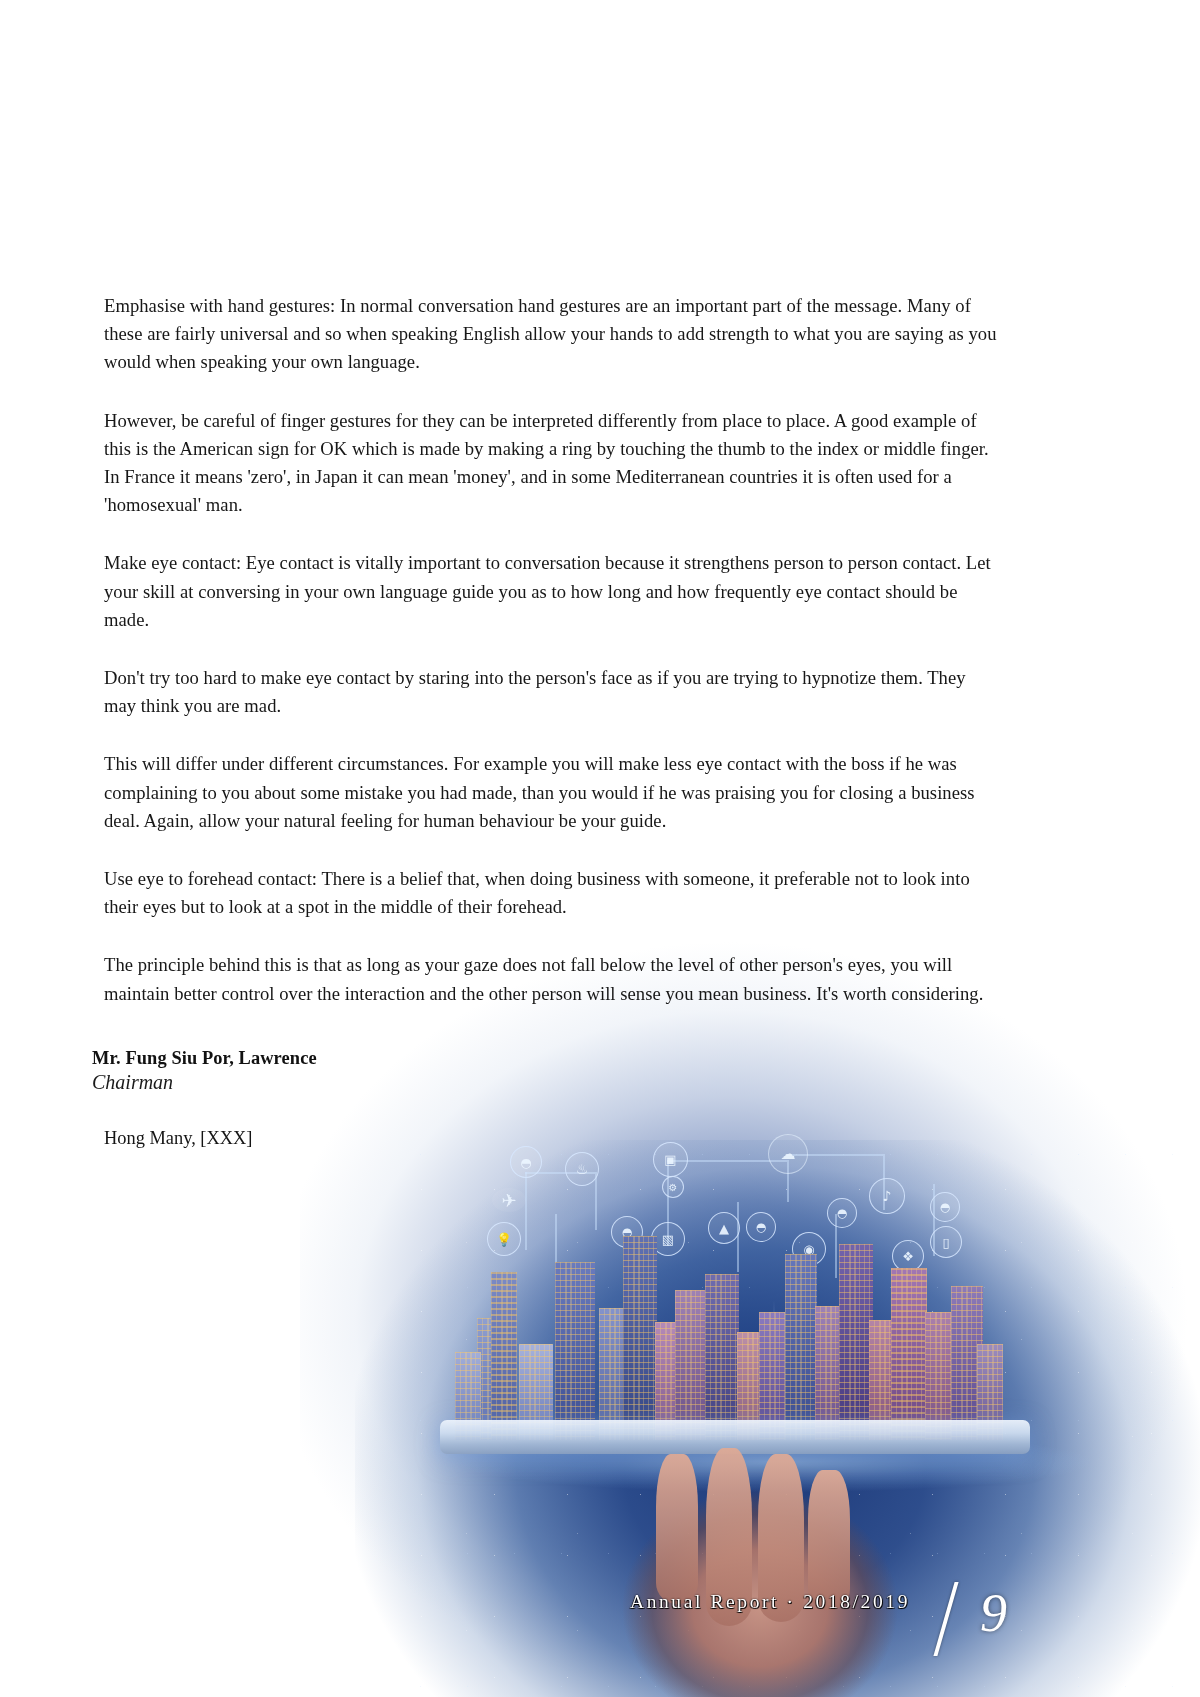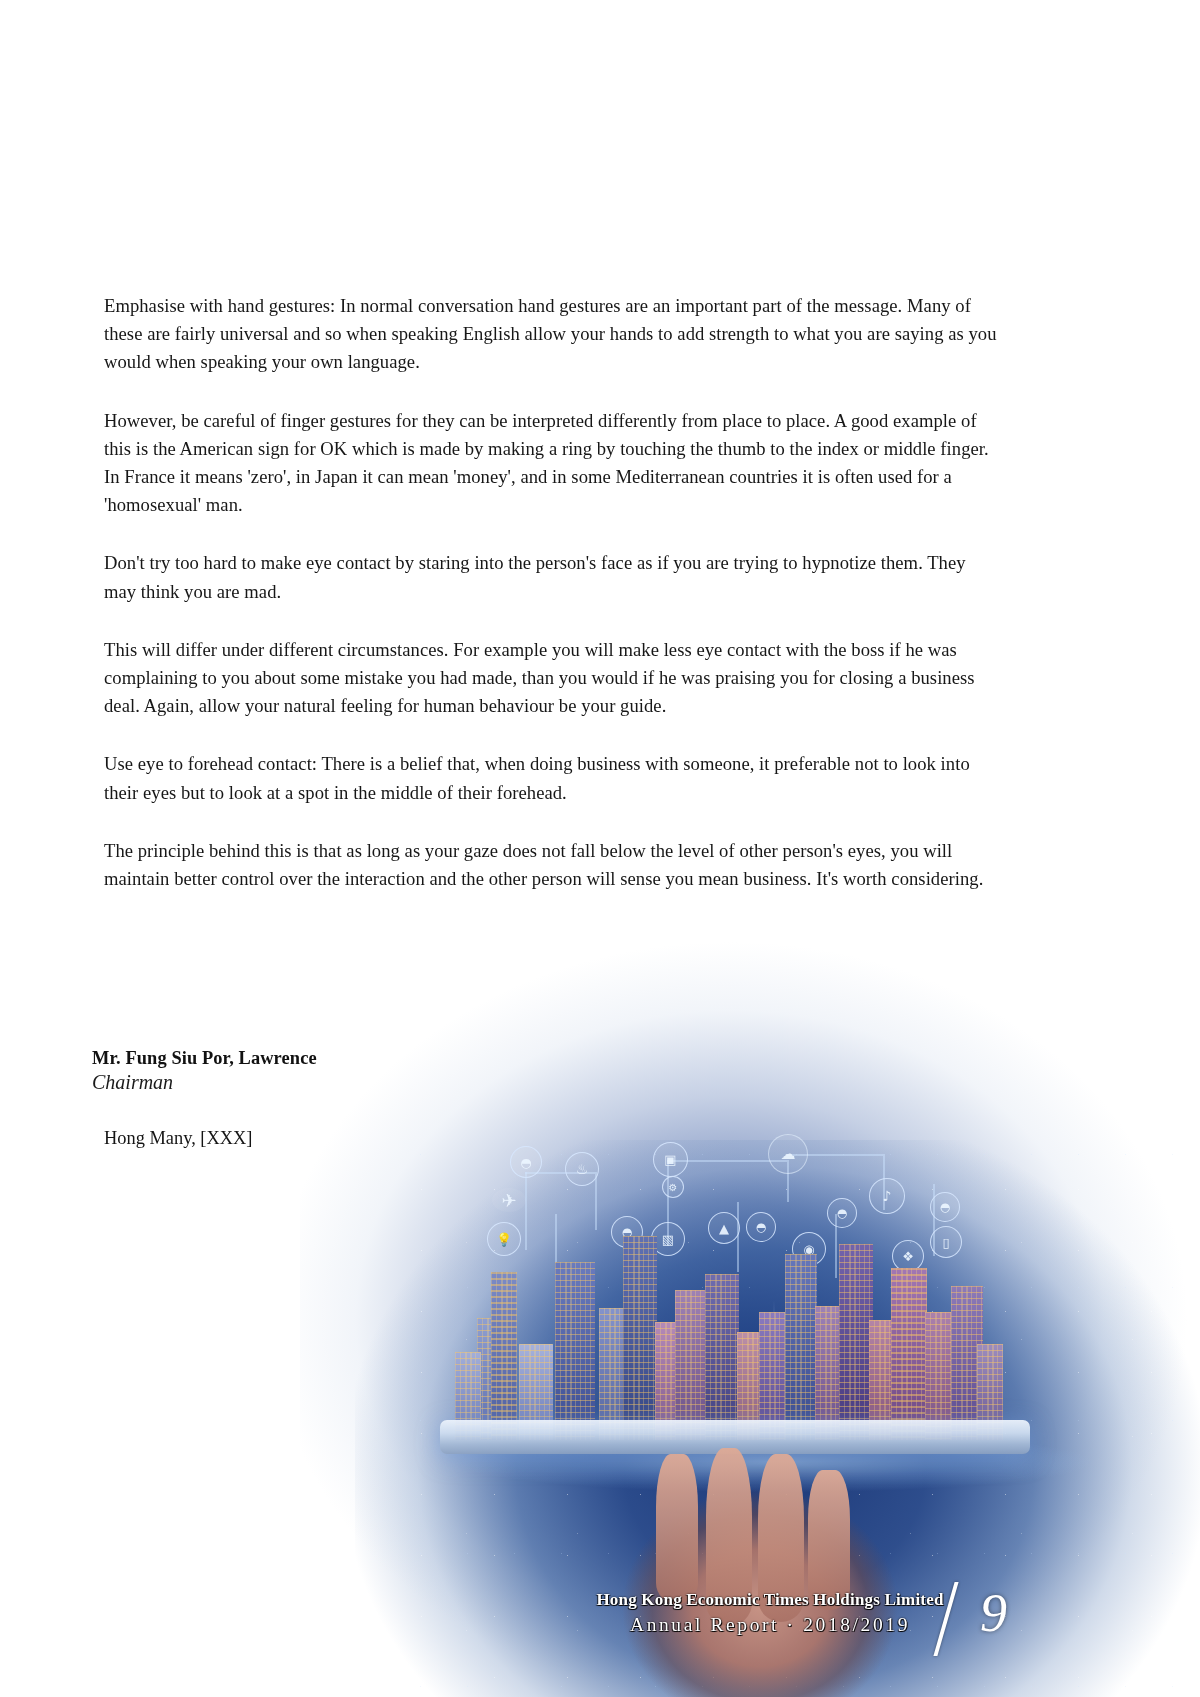--- a/index.html
+++ b/index.html
@@ -342,32 +342,32 @@
   <div class="art-layer hand">
     <div class="finger" style="left:46px; top:6px; width:42px; height:150px;"></div>
     <div class="finger" style="left:96px; top:0px; width:46px; height:178px;"></div>
     <div class="finger" style="left:148px; top:6px; width:46px; height:168px;"></div>
     <div class="finger" style="left:198px; top:22px; width:42px; height:140px;"></div>
   </div>
 
   <div class="text-col">
     <p class="body">Emphasise with hand gestures: In normal conversation hand gestures are an important part of the message. Many of these are fairly universal and so when speaking English allow your hands to add strength to what you are saying as you would when speaking your own language.</p>
     <p class="body">However, be careful of finger gestures for they can be interpreted differently from place to place. A good example of this is the American sign for OK which is made by making a ring by touching the thumb to the index or middle finger. In France it means 'zero', in Japan it can mean 'money', and in some Mediterranean countries it is often used for a 'homosexual' man.</p>
+    <p class="body">Make eye contact: Eye contact is vitally important to conversation because it strengthens person to person contact. Let your skill at conversing in your own language guide you as to how long and how frequently eye contact should be made.</p>
     <p class="body">Don't try too hard to make eye contact by staring into the person's face as if you are trying to hypnotize them. They may think you are mad.</p>
     <p class="body">This will differ under different circumstances. For example you will make less eye contact with the boss if he was complaining to you about some mistake you had made, than you would if he was praising you for closing a business deal. Again, allow your natural feeling for human behaviour be your guide.</p>
     <p class="body">Use eye to forehead contact: There is a belief that, when doing business with someone, it preferable not to look into their eyes but to look at a spot in the middle of their forehead.</p>
     <p class="body">The principle behind this is that as long as your gaze does not fall below the level of other person's eyes, you will maintain better control over the interaction and the other person will sense you mean business. It's worth considering.</p>
   </div>
 
   <div class="sig">
     <div class="sig-name">Mr. Fung Siu Por, Lawrence</div>
     <div class="sig-title">Chairman</div>
   </div>
   <div class="sig-place">Hong Many, [XXX]</div>
 
   <div class="footer">
-    <div class="footer-company">Hong Kong Economic Times Holdings Limited</div>
     <div class="footer-report">Annual Report · 2018/2019</div>
   </div>
   <div class="page-slash"></div>
   <div class="page-num">9</div>
 
 </div>
 
 </body></html>

